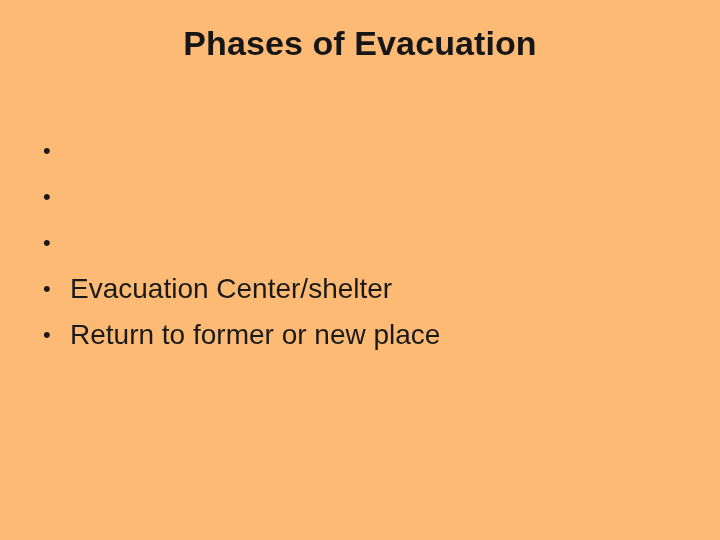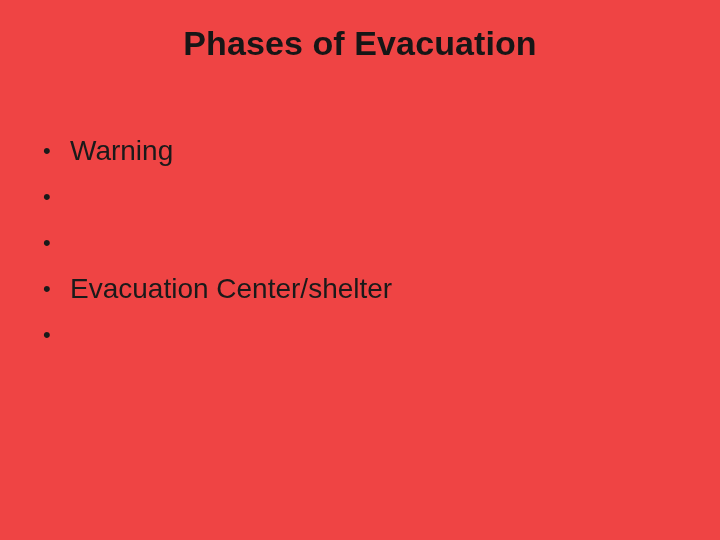--- a/index.html
+++ b/index.html
@@ -13,21 +13,21 @@
     background: #ffffff;
     font-family: "Liberation Sans", sans-serif;
     -webkit-font-smoothing: antialiased;
     overflow: hidden;
   }
 
   .slide {
     position: relative;
     width: 720px;
     height: 540px;
-    background: #ef4444;
+    background: #fdba74;
     box-sizing: border-box;
   }
 
   .slide-title {
     position: absolute;
     left: 0;
     top: 22px;
     width: 720px;
     text-align: center;
     font-family: "Liberation Sans", sans-serif;
@@ -81,35 +81,35 @@
 <body>
 
 <div class="slide">
 
   <div class="slide-title">Phases of Evacuation</div>
 
   <ul class="bullet-list">
 
     <li class="bullet-item">
       <span class="bullet-marker">•</span>
-      <span class="bullet-text">Warning</span>
     </li>
 
     <li class="bullet-item">
       <span class="bullet-marker">•</span>
     </li>
 
     <li class="bullet-item">
       <span class="bullet-marker">•</span>
     </li>
 
     <li class="bullet-item">
       <span class="bullet-marker">•</span>
       <span class="bullet-text">Evacuation Center/shelter</span>
     </li>
 
     <li class="bullet-item">
       <span class="bullet-marker">•</span>
+      <span class="bullet-text">Return to former or new place</span>
     </li>
 
   </ul>
 
 </div>
 
 </body></html>

